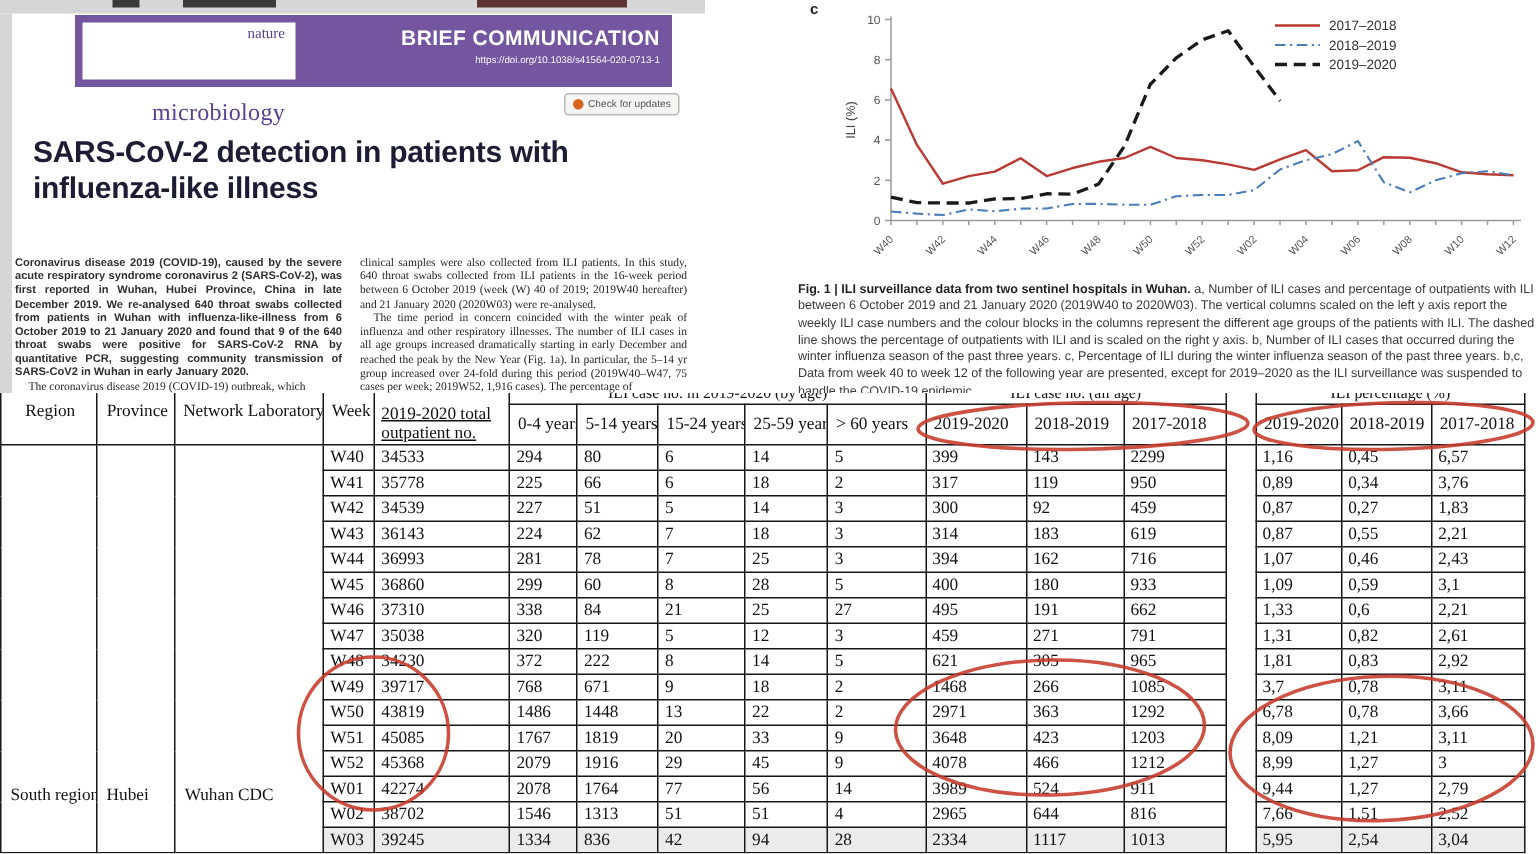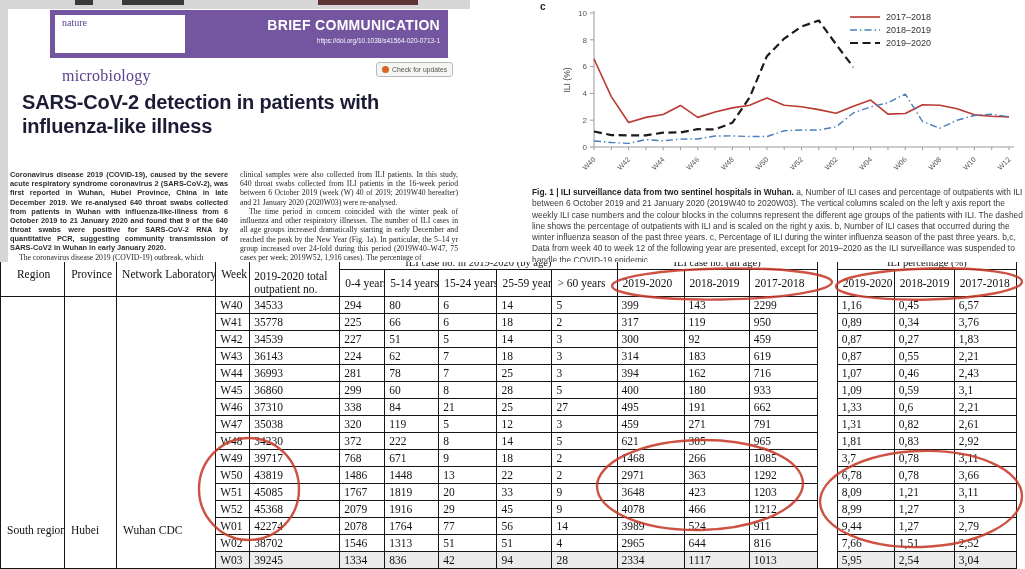--- a/index.html
+++ b/index.html
@@ -9,22 +9,22 @@
   
   .paper{position:absolute;left:0;top:0;width:470px;height:262px;background:#fff;}
   .top-strip{position:absolute;left:0;top:0;width:470px;height:9px;background:#d6d6d6;}
   .smudge{position:absolute;top:0;height:5px;background:#3a3a3a;}
   .smudge.s1{left:75px;width:18px;}
   .smudge.s2{left:122px;width:62px;}
   .smudge.s3{left:318px;width:100px;background:#5d3434;}
   .left-strip{position:absolute;left:0;top:9px;width:8px;height:253px;background:#d6d6d6;}
 
   .banner{position:absolute;left:50px;top:10px;width:398px;height:48px;background:#73569f;}
-  .logo-box{position:absolute;left:5px;top:5px;width:130px;height:38px;background:#fff;
-            padding:3px 7px;box-sizing:border-box;}
+  .logo-box{position:absolute;left:5px;top:5px;width:142px;height:38px;background:#fff;
+            padding:3px 7px;box-sizing:border-box;text-align:right;}
   .logo-nat{display:block;font:400 10px/10px "Liberation Serif",serif;color:#5a4090;}
   .logo-micro{display:block;font:400 16px/17px "Liberation Serif",serif;color:#5a4090;letter-spacing:.2px;margin-top:39px;}
   .banner-right{position:absolute;right:8px;top:7px;text-align:right;color:#fff;}
   .banner-title{font-weight:700;font-size:14px;letter-spacing:.3px;}
   .banner-doi{font-size:6.5px;margin-top:4px;opacity:.95;}
 
   .check-badge{position:absolute;left:376px;top:62px;height:13px;border:1px solid #b9b9b9;
                border-radius:3px;background:#f5f5f3;font-size:6.8px;color:#555;
                display:flex;align-items:center;gap:3px;padding:0 5px;cursor:pointer;}
   .check-icon{width:7px;height:7px;border-radius:50%;background:#d9651f;flex:0 0 auto;}
@@ -51,21 +51,21 @@
 
   
   .table-zone{position:absolute;left:0;top:262px;width:1025px;height:307px;overflow:hidden;background:#fff;}
   .table-zone table{border-collapse:collapse;table-layout:fixed;width:1017px;margin-top:-11px;
                     font-family:"Liberation Serif",serif;color:#111;}
   .table-zone th,.table-zone td{border:1.5px solid #161616;padding:0 3px;overflow:hidden;
                                 white-space:nowrap;font-weight:400;font-size:11.5px;}
   .table-zone th.grp{vertical-align:bottom;text-align:center;font-size:10.5px;padding-bottom:1px;height:16px;}
   .table-zone th.hdr{text-align:left;padding-left:5px;height:26px;vertical-align:middle;}
   .table-zone th.hdr-left{text-align:center;vertical-align:middle;}
-  .table-zone th.outp{vertical-align:bottom;text-align:left;padding-left:4px;line-height:13px;}
+  .table-zone th.outp{vertical-align:bottom;text-align:left;padding-left:4px;line-height:13px;text-decoration:underline;}
   .table-zone tbody tr{height:17px;}
   .table-zone tbody td{padding-left:4px;}
   .table-zone td.merge-left{vertical-align:bottom;padding-bottom:32px;padding-left:6px;}
   .table-zone tr.shaded td{background:#ebebeb;}
 
   .annot{position:absolute;left:0;top:0;pointer-events:none;}
 </style>
 </head>
 <body>
 

